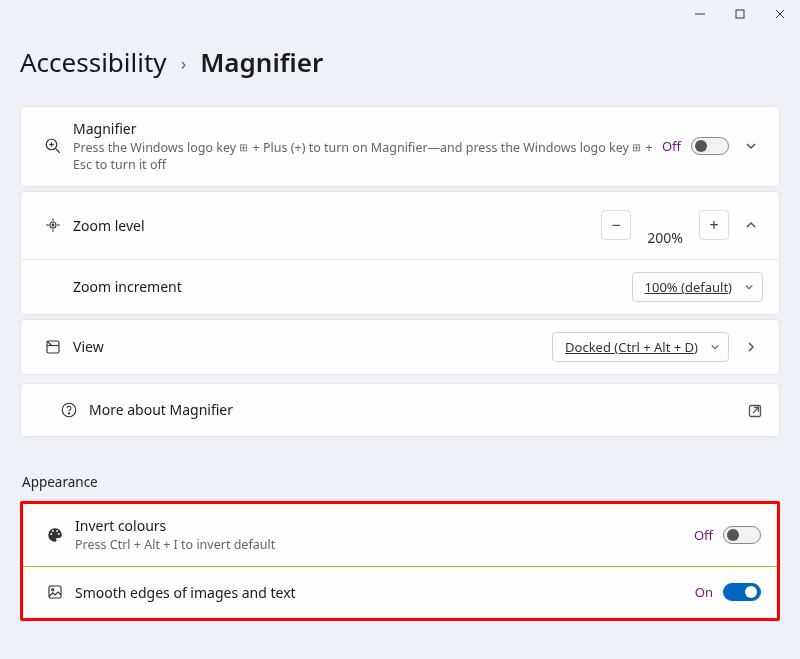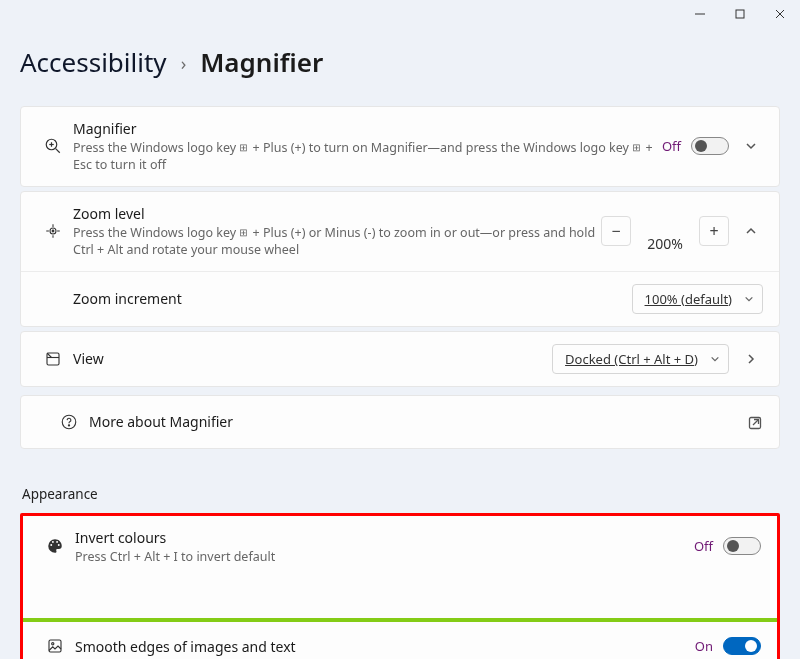--- a/index.html
+++ b/index.html
@@ -212,21 +212,21 @@
     font-weight: 400;
   }
 
   .highlight-group {
     border: 3px solid #ff0000;
     border-radius: 2px;
     background: #fdfdfd;
     margin-bottom: 4px;
   }
   .highlight-group .row { border-color: #ececec; }
-  .highlight-group .row + .row { border-top: 4px solid #84cc16; margin-top: 41px; }
+  .highlight-group .row + .row { border-top: 1px solid #84cc16; }
 </style>
 </head>
 <body>
 
 <div class="win-controls">
   <div class="win-btn">
     <svg viewBox="0 0 12 12" width="12" height="12">
         <line x1="1" y1="6" x2="11" y2="6" stroke="currentColor" stroke-width="1"></line>
       </svg>
   </div>
@@ -288,23 +288,20 @@
           <circle cx="12" cy="12" r="4"></circle>
             <circle cx="12" cy="12" r="1.2" fill="currentColor"></circle>
           <line x1="12" y1="3" x2="12" y2="6.5"></line>
             <line x1="12" y1="17.5" x2="12" y2="21"></line>
           <line x1="3" y1="12" x2="6.5" y2="12"></line>
             <line x1="17.5" y1="12" x2="21" y2="12"></line>
         </svg>
       </div>
       <div class="row-text">
         <div class="row-title">Zoom level</div>
-        <div class="row-subtitle">
-          <span>Press the Windows logo key </span><span class="win-glyph">⊞</span><span> + Plus (+) or Minus (-) to zoom in or out—or press and hold Ctrl + Alt and rotate your mouse wheel</span>
-        </div>
       </div>
       <div class="row-controls">
         <div class="step-btn">−</div>
         <div class="zoom-val">200%</div>
         <div class="step-btn">+</div>
         <div class="chevron-btn">
           <svg viewBox="0 0 12 12" fill="none" stroke="currentColor" stroke-width="1.5">
               <polyline points="2,8 6,4 10,8"></polyline>
             </svg>
         </div>

